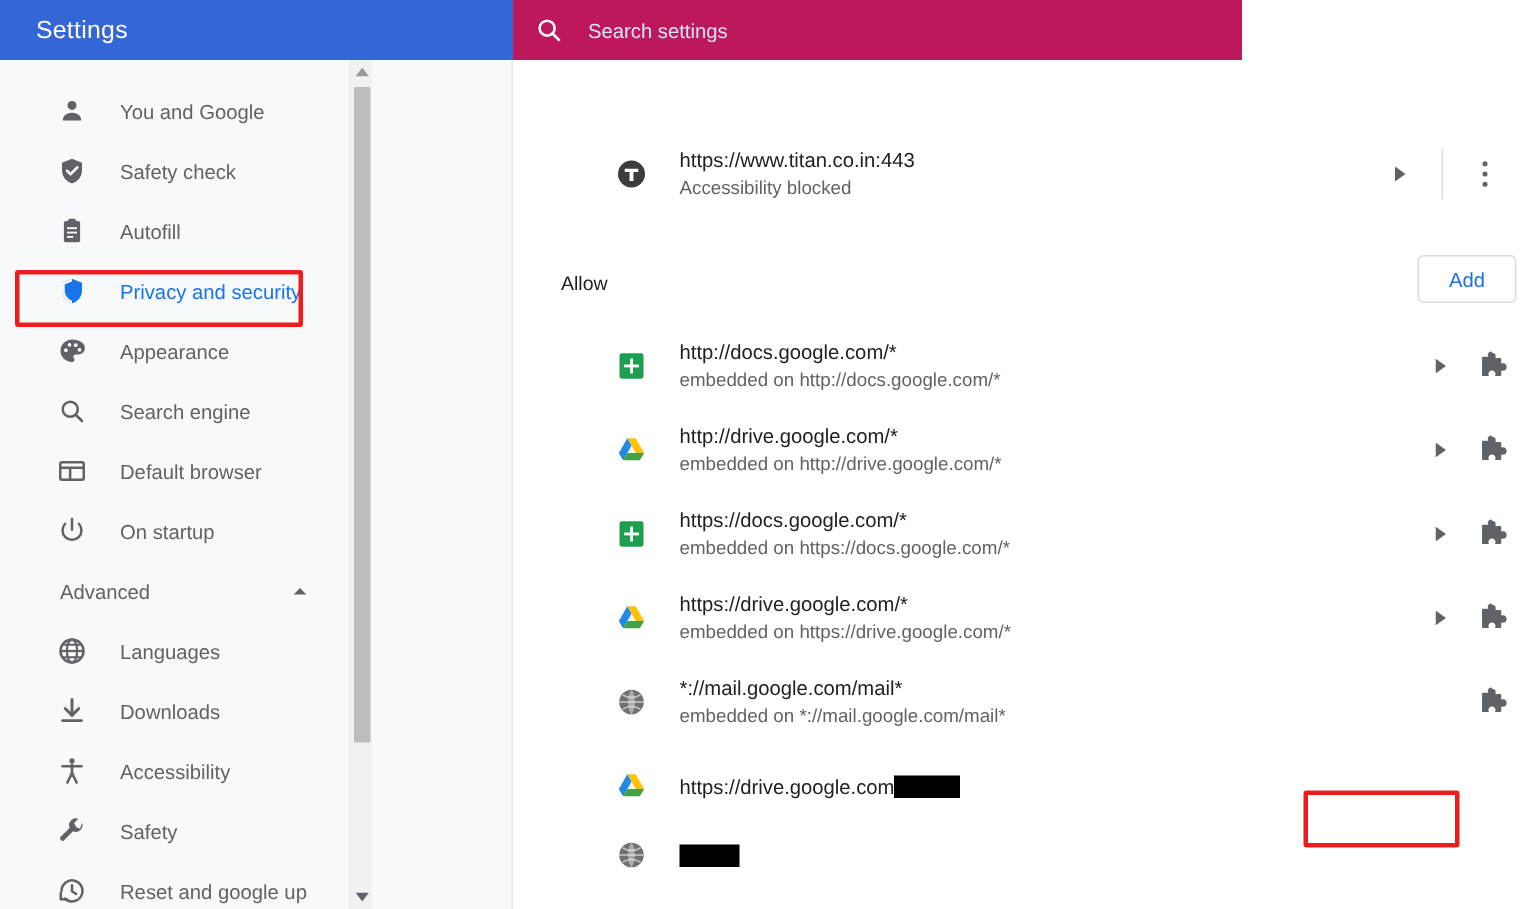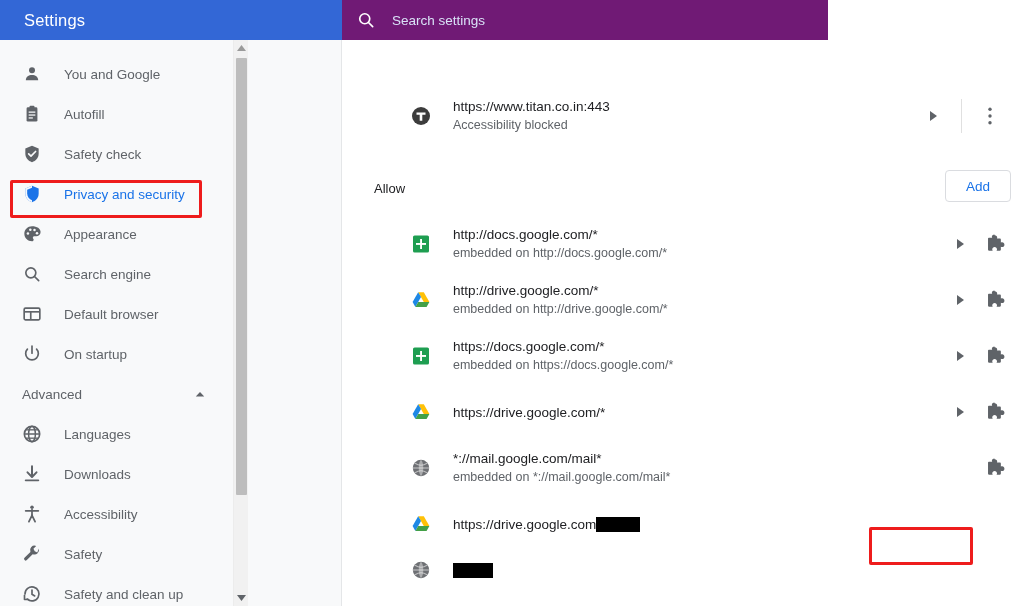--- a/index.html
+++ b/index.html
@@ -30,21 +30,21 @@
     width: 342px;
     padding-left: 24px;
     box-sizing: border-box;
     color: #ffffff;
     font-size: 16.5px;
     letter-spacing: .2px;
   }
   .searchwrap {
     flex: 1;
     height: 40px;
-    background: #701a75;
+    background: #be185d;
     display: flex;
     align-items: center;
     padding-left: 14px;
     box-sizing: border-box;
   }
   .search-icon {
     width: 20px;
     height: 20px;
     flex: 0 0 20px;
     margin-right: 16px;
@@ -77,39 +77,39 @@
     position: absolute;
     top: 0; left: 0;
     width: 233px;
     padding-top: 14px;
     box-sizing: border-box;
   }
   .nav-item {
     height: 40px;
     display: flex;
     align-items: center;
-    padding-left: 22px;
+    padding-left: 38px;
     box-sizing: border-box;
     color: #5f6368;
     font-size: 13.5px;
     cursor: pointer;
   }
   .nav-item .ico {
     width: 20px;
     height: 20px;
     flex: 0 0 20px;
     margin-right: 22px;
     display: block;
   }
   .nav-item.active { color: #1a73e8; }
   .nav-section {
     height: 40px;
     display: flex;
     align-items: center;
-    padding-left: 22px;
+    padding-left: 40px;
     padding-right: 26px;
     box-sizing: border-box;
     color: #5f6368;
     font-size: 13.5px;
     justify-content: space-between;
     width: 233px;
     cursor: pointer;
     gap: 16px;
   }
   .nav-section .caret {
@@ -293,35 +293,35 @@
   <div class="nav" id="nav-list">
       <div class="nav-item">
         <svg class="ico" viewBox="0 0 24 24">
           <circle cx="12" cy="7.5" r="3.6" fill="#5f6368"></circle>
           <path d="M4.6 19.5c0-4 3.4-6.2 7.4-6.2s7.4 2.2 7.4 6.2z" fill="#5f6368"></path>
         </svg>
         <span>You and Google</span>
       </div>
       <div class="nav-item">
         <svg class="ico" viewBox="0 0 24 24">
+          <path d="M12 2.2 20 5.4v6.1c0 4.9-3.4 9.1-8 10.3-4.6-1.2-8-5.4-8-10.3V5.4z" fill="#5f6368"></path>
+          <path d="M8 11.8 l2.8 2.8 L16.3 9" fill="none" stroke="#f8f9fa" stroke-width="2" stroke-linecap="round" stroke-linejoin="round"></path>
+        </svg>
+        <span>Safety check</span>
+      </div>
+      <div class="nav-item">
+        <svg class="ico" viewBox="0 0 24 24">
           <rect x="5.5" y="4" width="13" height="17" rx="1.6" fill="#5f6368"></rect>
           <rect x="9" y="2.2" width="6" height="3.4" rx="1.1" fill="#5f6368"></rect>
           <rect x="8" y="9" width="8" height="1.5" fill="#f8f9fa"></rect>
           <rect x="8" y="12.5" width="8" height="1.5" fill="#f8f9fa"></rect>
           <rect x="8" y="16" width="5" height="1.5" fill="#f8f9fa"></rect>
         </svg>
         <span>Autofill</span>
       </div>
-      <div class="nav-item">
-        <svg class="ico" viewBox="0 0 24 24">
-          <path d="M12 2.2 20 5.4v6.1c0 4.9-3.4 9.1-8 10.3-4.6-1.2-8-5.4-8-10.3V5.4z" fill="#5f6368"></path>
-          <path d="M8 11.8 l2.8 2.8 L16.3 9" fill="none" stroke="#f8f9fa" stroke-width="2" stroke-linecap="round" stroke-linejoin="round"></path>
-        </svg>
-        <span>Safety check</span>
-      </div>
       <div class="nav-item active">
         <svg class="ico" viewBox="0 0 24 24">
           <path d="M12 2.2 20 5.4v6.1c0 4.9-3.4 9.1-8 10.3-4.6-1.2-8-5.4-8-10.3V5.4z" fill="#1a73e8"></path>
           <path d="M12 2.2 V21.8 c-4.6-1.2-8-5.4-8-10.3V5.4z" fill="#ffffff" opacity=".95"></path>
           <path d="M12 2.2 V21.8 c-4.6-1.2-8-5.4-8-10.3V5.4z" fill="none"></path>
           <path d="M12 4.4 V19.6 c-3.2-1.1-5.8-4.2-5.8-8.1V6.8z" fill="#1a73e8"></path>
         </svg>
         <span>Privacy and security</span>
       </div>
       <div class="nav-item">
@@ -395,21 +395,21 @@
           <path d="M20 5.3a5.4 5.4 0 0 1-7.2 6.9L6.1 19a2 2 0 1 1-2.8-2.8l6.8-6.7A5.4 5.4 0 0 1 17 2.3l-3.3 3.3 1.6 3.1 3.1 1.5z" fill="#5f6368"></path>
         </svg>
         <span>Safety</span>
       </div>
       <div class="nav-item">
         <svg class="ico" viewBox="0 0 24 24">
           <path d="M3.6 12a8.4 8.4 0 1 1 2.6 6" fill="none" stroke="#5f6368" stroke-width="2" stroke-linecap="round"></path>
           <path d="M3 13.6 V18.6 H8" fill="none" stroke="#5f6368" stroke-width="2" stroke-linecap="round" stroke-linejoin="round"></path>
           <path d="M12 7.3v5l3.3 2" fill="none" stroke="#5f6368" stroke-width="2" stroke-linecap="round"></path>
         </svg>
-        <span>Safety and clean up</span>
+        <span>Reset and google up</span>
       </div>
     </div>
 
   <div class="sb-track">
     <div class="sb-arrow up">
       <svg width="9" height="6" viewBox="0 0 9 6">
           <path d="M4.5 0 L9 6 L0 6 Z" fill="#9a9a9a"></path>
         </svg>
     </div>
     <div class="sb-thumb"></div>
@@ -526,20 +526,21 @@
       <div class="site-row" style="top:344px">
         <svg class="favicon" viewBox="0 0 20 20">
           <path d="M7.2 2.2 h5.6 L18.4 12 h-5.6 Z" fill="#ffc107"></path>
           <path d="M7.2 2.2 L1.6 12 l2.8 4.9 L10 7.1 Z" fill="#1e88e5"></path>
           <path d="M4.4 16.9 h11.2 L18.4 12 H7.2 Z" fill="#43a047"></path>
         </svg>
         <div class="site-text">
           <div class="site-url">
             <span>https://drive.google.com/*</span>
           </div>
+          <div class="site-sub">embedded on https://drive.google.com/*</div>
         </div>
         <div class="row-arrow">
           <svg width="7" height="10" viewBox="0 0 7 10">
             <path d="M0 0 L7 5 L0 10 Z" fill="#5f6368"></path>
           </svg>
         </div>
         <div class="row-puzzle">
           <svg width="22" height="22" viewBox="0 0 24 24">
             <path d="M10.6 2.4c1.5 0 2.7 1.1 2.7 2.4 0 .5-.2.9-.4 1.3h3.5c.5 0 .9.4.9.9v3.4c.4-.3.9-.4 1.4-.4 1.4 0 2.5 1.2 2.5 2.7s-1.1 2.7-2.5 2.7c-.5 0-1-.2-1.4-.4v3.4c0 .5-.4.9-.9.9h-3.8c.3-.4.5-.9.5-1.5 0-1.4-1.2-2.6-2.6-2.6s-2.6 1.2-2.6 2.6c0 .6.2 1.1.5 1.5H4.2c-.5 0-.9-.4-.9-.9V6.1c0-.5.4-.9.9-.9h3.7c-.2-.4-.4-.8-.4-1.3 0-1.3 1.2-2.4 2.7-2.4z" fill="#5f6368"></path>
           </svg>

